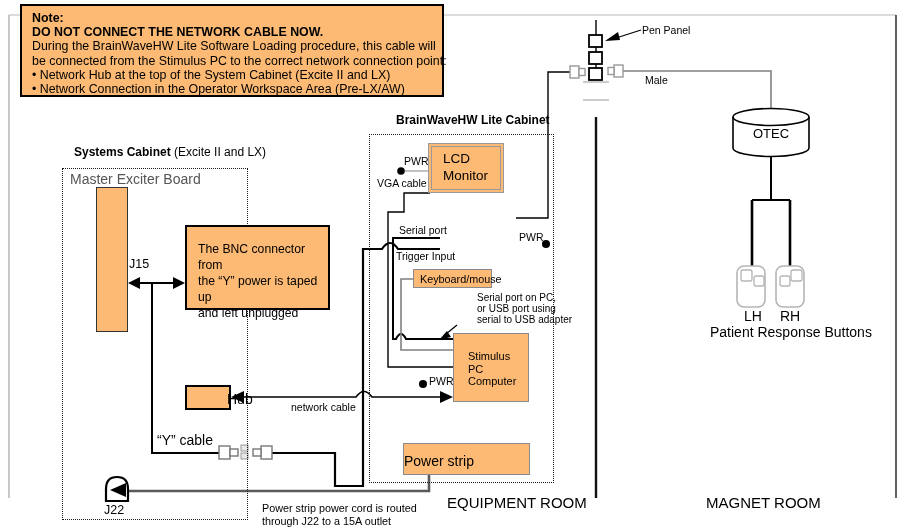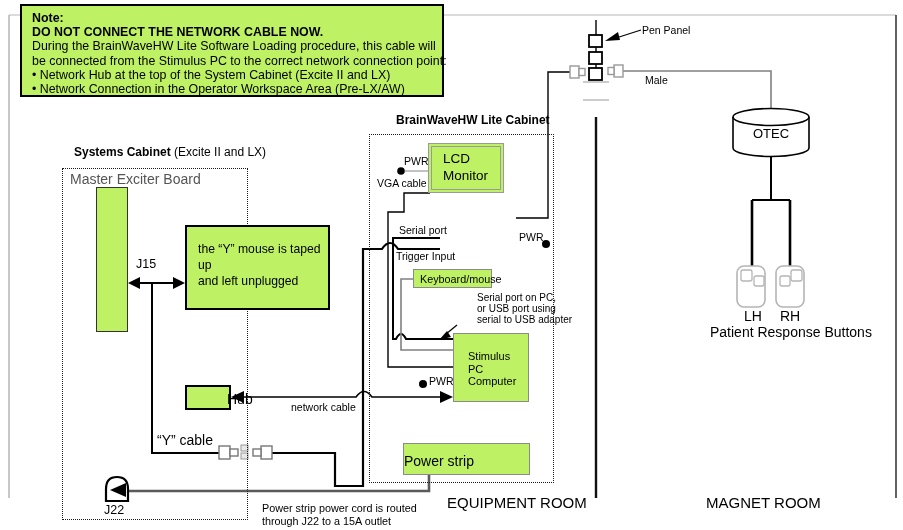--- a/index.html
+++ b/index.html
@@ -1,19 +1,19 @@
 <!DOCTYPE html>
 <html><head>
 <meta charset="utf-8">
 <style>
   html,body{margin:0;padding:0;background:#fff;}
   #canvas{position:relative;width:903px;height:530px;background:#fff;overflow:hidden;
           font-family:"Liberation Sans",sans-serif;color:#000;}
   #wires{position:absolute;left:0;top:0;z-index:1;}
-  .box{position:absolute;box-sizing:border-box;background:#bef264;z-index:2;}
+  .box{position:absolute;box-sizing:border-box;background:#fdba74;z-index:2;}
   .dashedbox{position:absolute;box-sizing:border-box;border:1.6px dotted #1a1a1a;z-index:2;background:transparent;}
   .lbl{position:absolute;white-space:nowrap;z-index:3;line-height:1.15;}
   .b{font-weight:bold;}
   .s10{font-size:10px;margin-left:30px;} .s105{font-size:10.5px;} .s11{font-size:14px;}
   .s115{font-size:15px;} .s12{font-size:12px;} .s125{font-size:12.5px;}
   .s135{font-size:13.5px;} .s14{font-size:14px;}
   .note-line{font-size:12.4px;line-height:14.2px;white-space:nowrap;}
 </style>
 </head>
 <body>
@@ -113,21 +113,22 @@
     </div>
   </div>
 
   <div class="dashedbox" style="left:62px;top:168px;width:186px;height:352px;"></div>
   <div class="dashedbox" style="left:369px;top:134px;width:185px;height:349px;"></div>
 
   <div class="box" style="left:96px;top:187px;width:32px;height:145px;border:1.3px solid #333;"></div>
 
   <div class="box" style="left:185px;top:225px;width:145px;height:85px;border:2.4px solid #000;">
     <div style="padding:14px 0 0 11px;font-size:12.2px;line-height:16px;">
-      <div>the “Y” mouse is taped up</div>
+      <div>The BNC connector from</div>
+      <div>the “Y” power is taped up</div>
       <div>and left unplugged</div>
     </div>
   </div>
 
   <div class="box" style="left:185px;top:385px;width:46px;height:25px;border:2.2px solid #000;text-align:center;">
     <div class="s11" style="padding-top:4px;padding-left:40px;">Hub</div>
   </div>
 
   <div class="box" style="left:428px;top:143px;width:76px;height:50px;border:1.4px solid #9a9a9a;">
     <div style="position:absolute;left:2px;top:2px;right:2px;bottom:2px;border:1px solid #9a9a9a;"></div>
@@ -147,21 +148,21 @@
       <div>Computer</div>
     </div>
   </div>
 
   <div class="box" style="left:403px;top:443px;width:127px;height:32px;border:1.2px solid #8a8a8a;text-align:left;">
     <div class="s11" style="padding-top:9px;">Power strip</div>
   </div>
 
   <div class="lbl s12" style="left:74px;top:146px;"><span class="b">Systems Cabinet</span><span> (Excite II and LX)</span></div>
   <div class="lbl s11" style="left:70px;top:171px;color:#555;">Master Exciter Board</div>
-  <div class="lbl s125" style="left:129px;top:257px;padding-left:7px;">J15</div>
+  <div class="lbl s125" style="left:129px;top:257px;">J15</div>
   <div class="lbl s14" style="left:157px;top:432px;text-align:center;">“Y” cable</div>
   <div class="lbl s125" style="left:104px;top:503px;">J22</div>
 
   <div class="lbl s12 b" style="left:396px;top:114px;">BrainWaveHW Lite Cabinet</div>
   <div class="lbl s105" style="left:404px;top:155px;">PWR</div>
   <div class="lbl s105" style="left:377px;top:177px;">VGA cable</div>
   <div class="lbl s105" style="left:399px;top:224px;">Serial port</div>
   <div class="lbl s105" style="left:396px;top:250px;">Trigger Input</div>
   <div class="lbl s105" style="left:519px;top:231px;">PWR</div>
   <div class="lbl s10" style="left:447px;top:292px;line-height:11px;">

